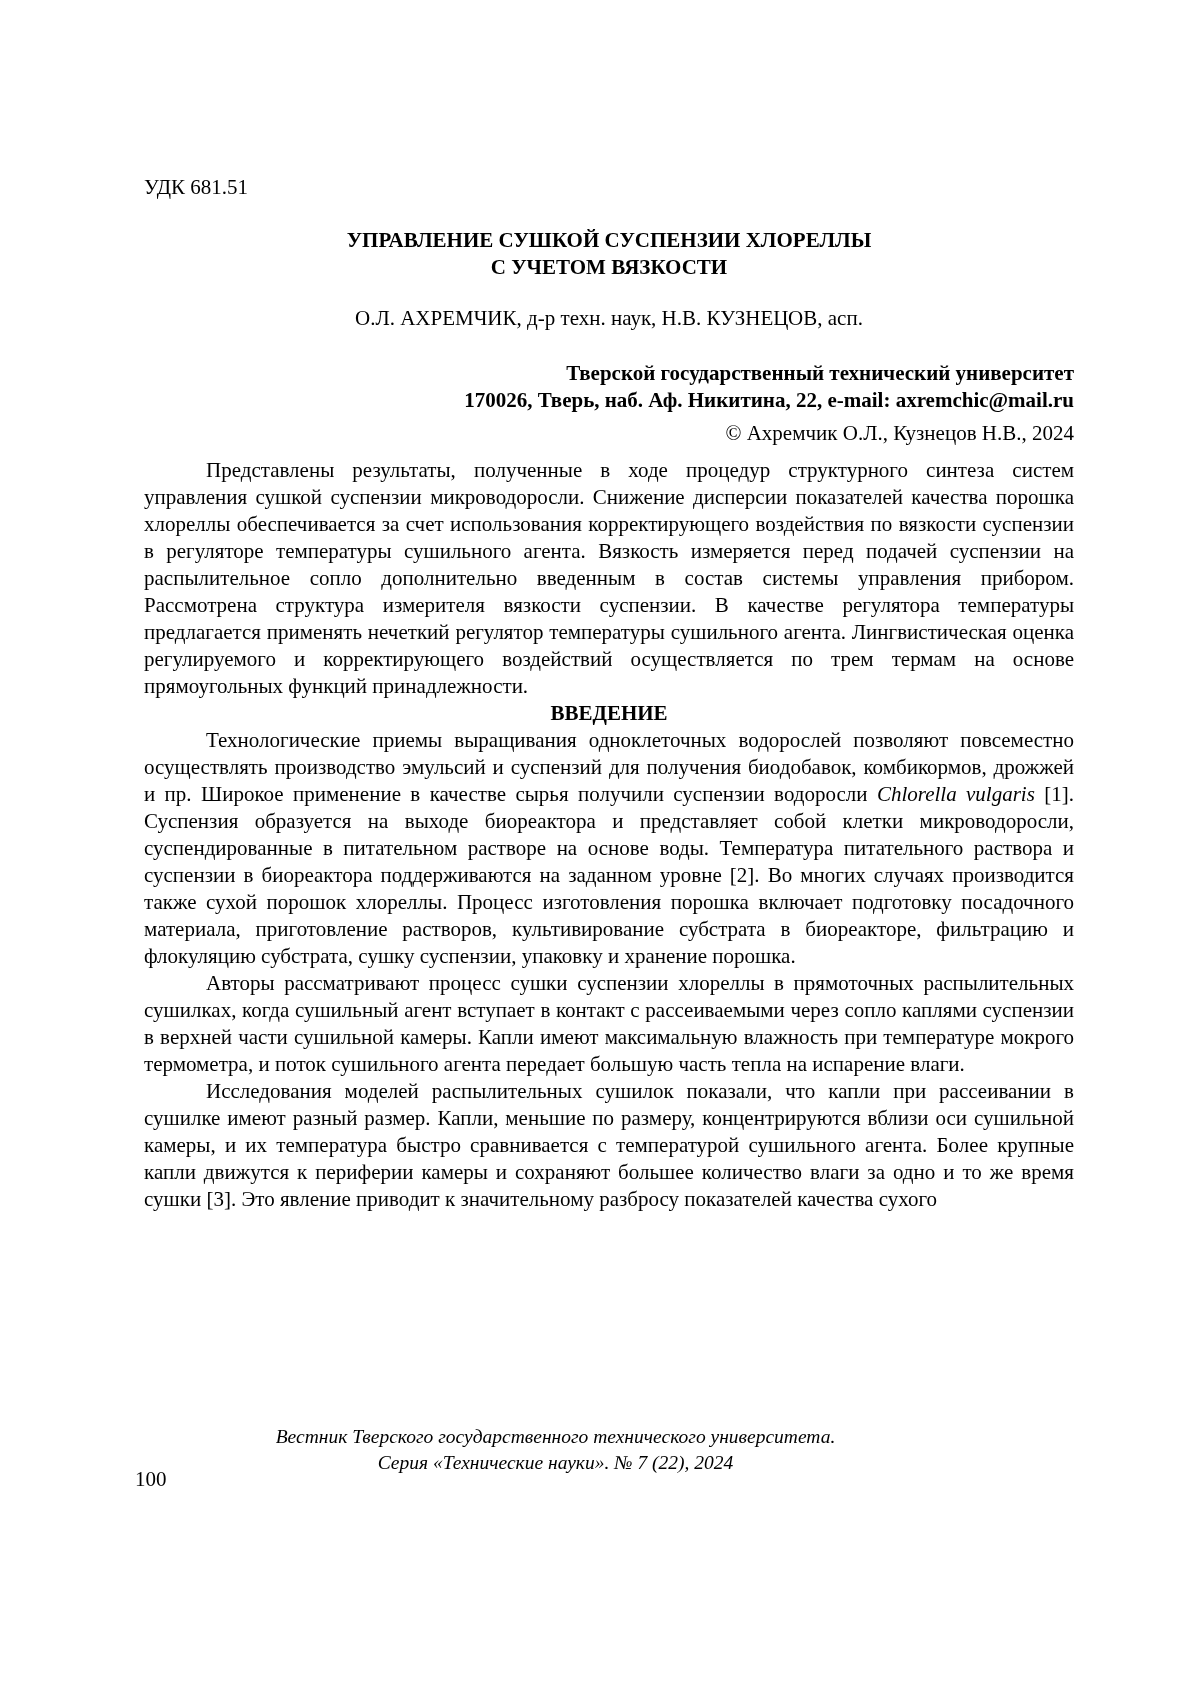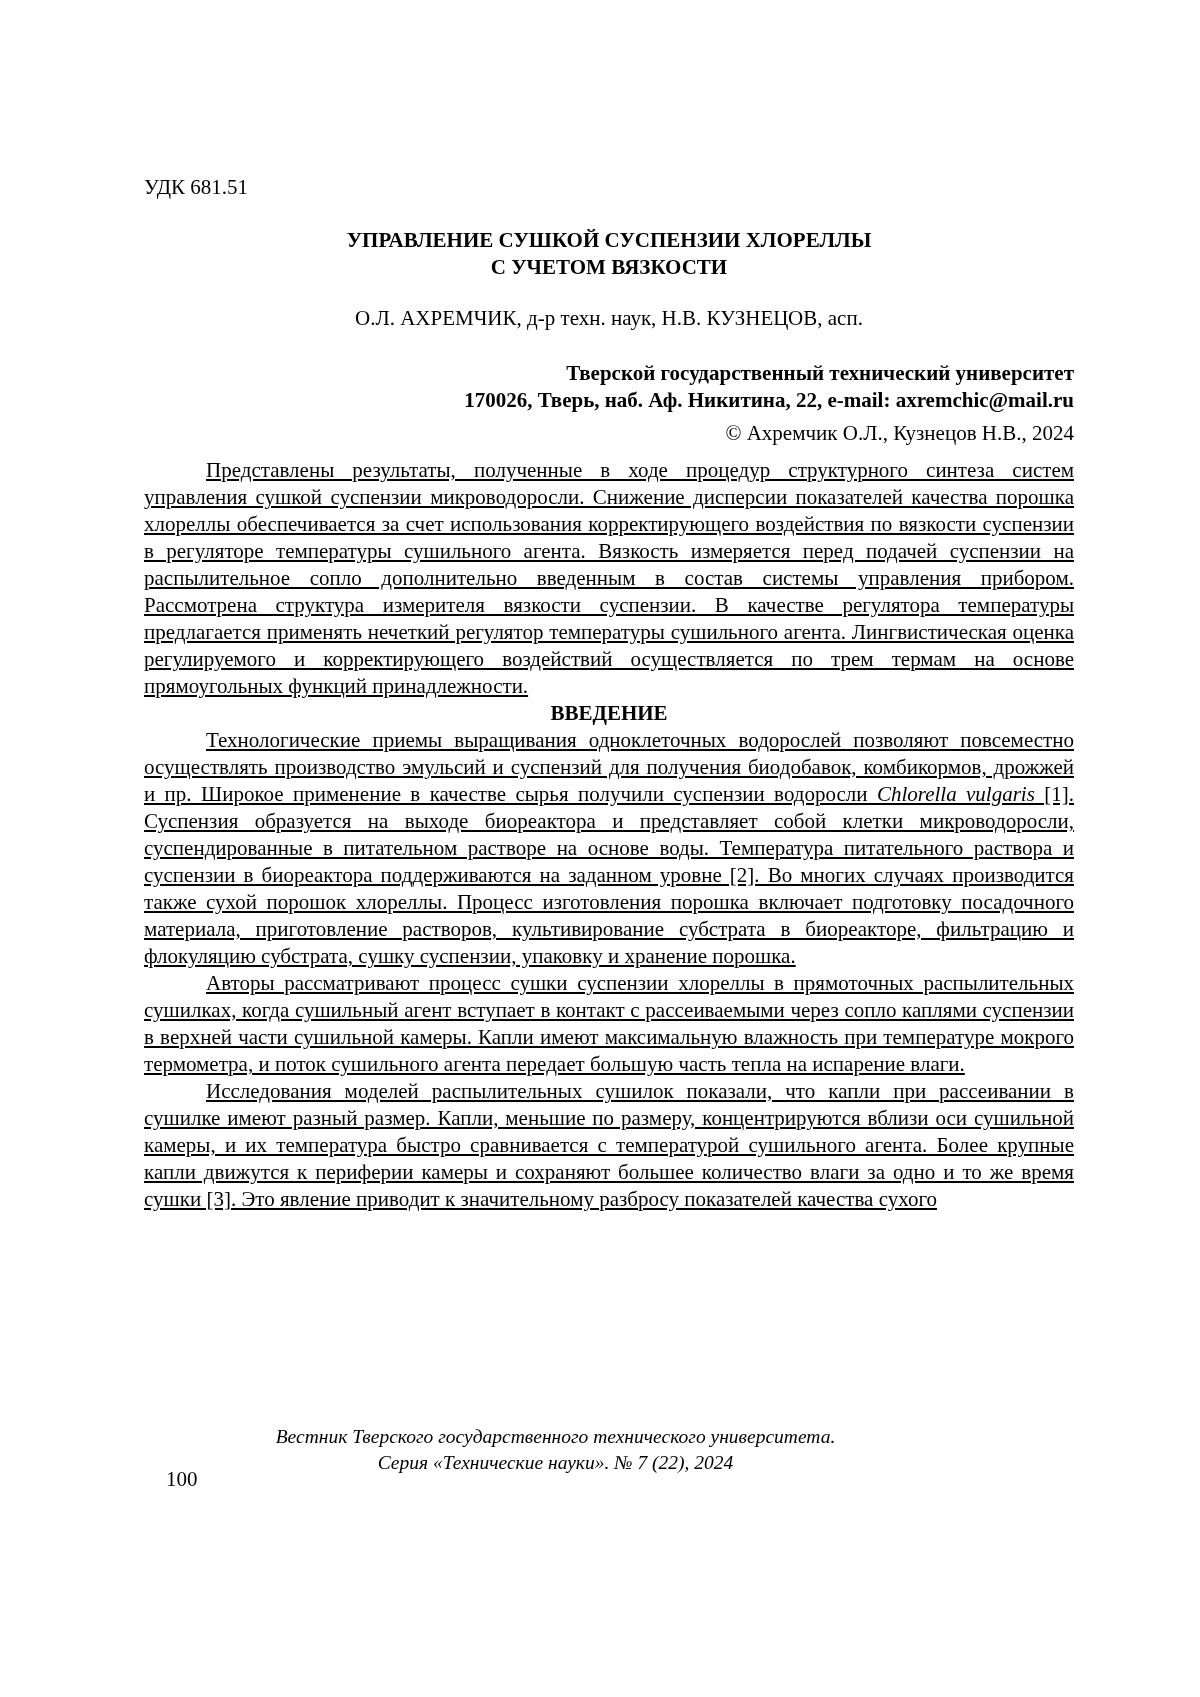--- a/index.html
+++ b/index.html
@@ -43,21 +43,20 @@
     font-weight: bold;
   }
   .copyright {
     margin: 0 0 10px 0;
     text-align: right;
   }
   p.body-par {
     margin: 0;
     text-align: justify;
     text-indent: 62px;
-    text-decoration: underline;
   }
   .keywords-label {
     font-style: italic;
   }
   .doi {
     margin: 14px 0 22px 0;
     text-indent: 62px;
     font-weight: bold;
   }
   .section-heading {
@@ -79,21 +78,20 @@
     font-style: italic;
     font-size: 19.5px;
     line-height: 26px;
   }
   .page-number {
     position: absolute;
     top: 1466px;
     left: 135px;
     font-size: 21px;
     line-height: 27px;
-    margin-left: 31px;
   }
 </style>
 </head>
 <body>
 
 <div class="page">
   <div class="content">
 
     <div class="udc">УДК 681.51</div>
 

